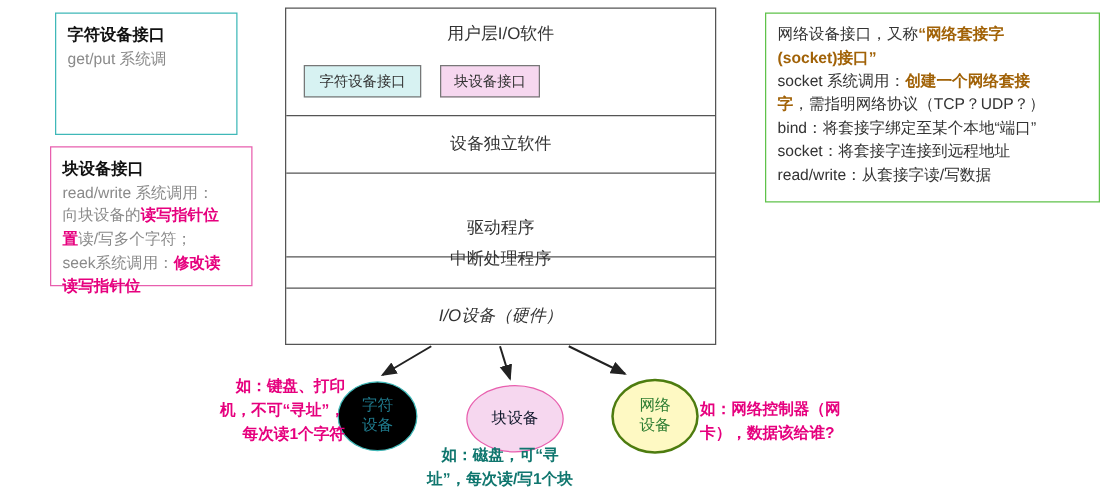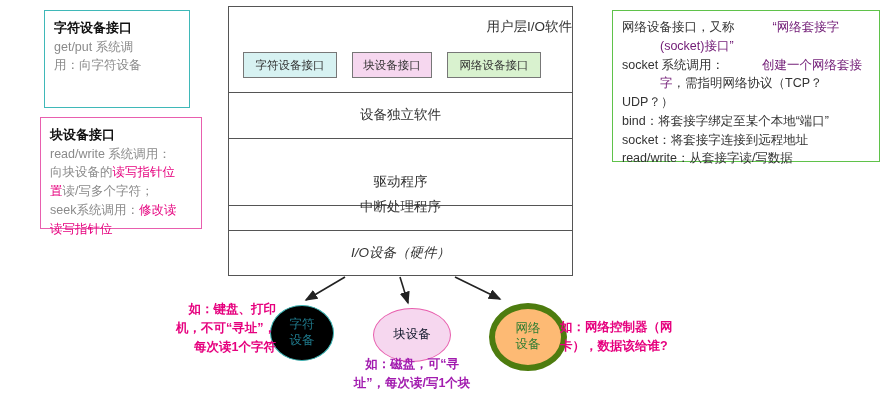--- a/index.html
+++ b/index.html
@@ -24,21 +24,21 @@
     width: 345px;
     height: 270px;
     border: 1px solid #555555;
     background: #ffffff;
   }
   .layer {
     position: absolute;
     left: 0;
     width: 343px;
     border-bottom: 1px solid #555555;
-    text-align: right;
+    text-align: center;
     font-size: 13.5px;
     color: #333333;
     display: flex;
     align-items: center;
     justify-content: center;
   }
   #layer0 { top: 0;    height: 85px; border-bottom: 1px solid #555555; }
   #layer0 .title { position: absolute; top: 11px; left: 0; width: 100%; }
   #layer1 { top: 85px;  height: 46px; }
   #layer2 { top: 131px; height: 46px; margin-top: 21px; }
@@ -75,29 +75,29 @@
     color: #8a8a8a;
   }
   #note-char .hd { color: #111111; font-weight: bold; font-size: 13px; }
 
   #note-block {
     left: 40px; top: 117px; width: 162px; height: 112px;
     border: 1px solid #e85fae;
     color: #8a8a8a;
   }
   #note-block .hd { color: #111111; font-weight: bold; font-size: 13px; }
-  .pink { color: #e6007e; font-weight: normal; }
+  .pink { color: #e6007e; font-weight: bold; }
 
   #note-net {
     left: 612px; top: 10px; width: 268px; height: 152px;
     border: 1px solid #5fc24a;
     color: #555555;
   }
   #note-net .hd { color: #333333; }
-  .red { color: #701a75; font-weight: normal; padding-left: 38px; }
+  .red { color: #a16207; font-weight: bold; }
 
   
   .ell {
     position: absolute;
     border-radius: 50%;
     display: flex;
     align-items: center;
     justify-content: center;
     text-align: center;
     font-size: 12.5px;
@@ -106,32 +106,32 @@
   #ell-char {
     left: 270px; top: 305px; width: 62px; height: 54px;
     background: #000000; border: 1px solid #3fb8b8; color: #1f7a8c;
   }
   #ell-block {
     left: 373px; top: 308px; width: 76px; height: 52px;
     background: #f6d7ef; border: 1px solid #e85fae; color: #0f172a;
   }
   #ell-net {
     left: 489px; top: 303px; width: 66px; height: 56px;
-    background: #fdba74; border: 6px solid #4d7c0f; color: #2e7d32;
+    background: #fef9c3; border: 2px solid #4d7c0f; color: #2e7d32;
   }
 
   
   .cap {
     position: absolute;
     font-size: 12.5px;
     line-height: 1.5;
     font-weight: bold;
   }
   #cap-char  { left: 136px; top: 300px; width: 140px; text-align: right; color: #e6007e; }
-  #cap-block { left: 336px; top: 355px; width: 152px; text-align: center; color: #a21caf; }
+  #cap-block { left: 324px; top: 355px; width: 152px; text-align: center; color: #0f766e; }
   #cap-net   { left: 560px; top: 318px; width: 130px; color: #e6007e; }
 
   
   svg#arrows { position: absolute; left: 0; top: 0; width: 895px; height: 402px; }
 </style>
 </head>
 <body>
 
 <svg id="arrows">
   <defs>
@@ -142,32 +142,30 @@
   <line x1="345" y1="277" x2="306" y2="300" stroke="#222222" stroke-width="1.6" marker-end="url(#ah)"></line>
   <line x1="400" y1="277" x2="408" y2="303" stroke="#222222" stroke-width="1.6" marker-end="url(#ah)"></line>
   <line x1="455" y1="277" x2="500" y2="299" stroke="#222222" stroke-width="1.6" marker-end="url(#ah)"></line>
 </svg>
 
 <div class="abs" id="stack">
   <div class="layer" id="layer0">
     <span class="title">用户层I/O软件</span>
     <div class="chip" id="chip-char">字符设备接口</div>
     <div class="chip" id="chip-block">块设备接口</div>
-    <div class="chip" id="chip-net">网络设备接口</div>
   </div>
   <div class="layer" id="layer1">设备独立软件</div>
   <div class="layer" id="layer2">驱动程序</div>
   <div class="layer" id="layer3">中断处理程序</div>
   <div class="layer" id="layer4">I/O设备（硬件）</div>
 </div>
 
 <div class="abs note" id="note-char">
   <div class="hd">字符设备接口</div>
   <div>get/put 系统调</div>
-  <div>用：向字符设备</div>
 </div>
 
 <div class="abs note" id="note-block">
   <div class="hd">块设备接口</div>
   <div>read/write 系统调用：</div>
   <div><span>向块设备的</span><span class="pink">读写指针位</span></div>
   <div><span class="pink">置</span><span>读/写多个字符；</span></div>
   <div><span>seek系统调用：</span><span class="pink">修改读</span></div>
   <div><span class="pink">读写指针位</span></div>
 </div>

